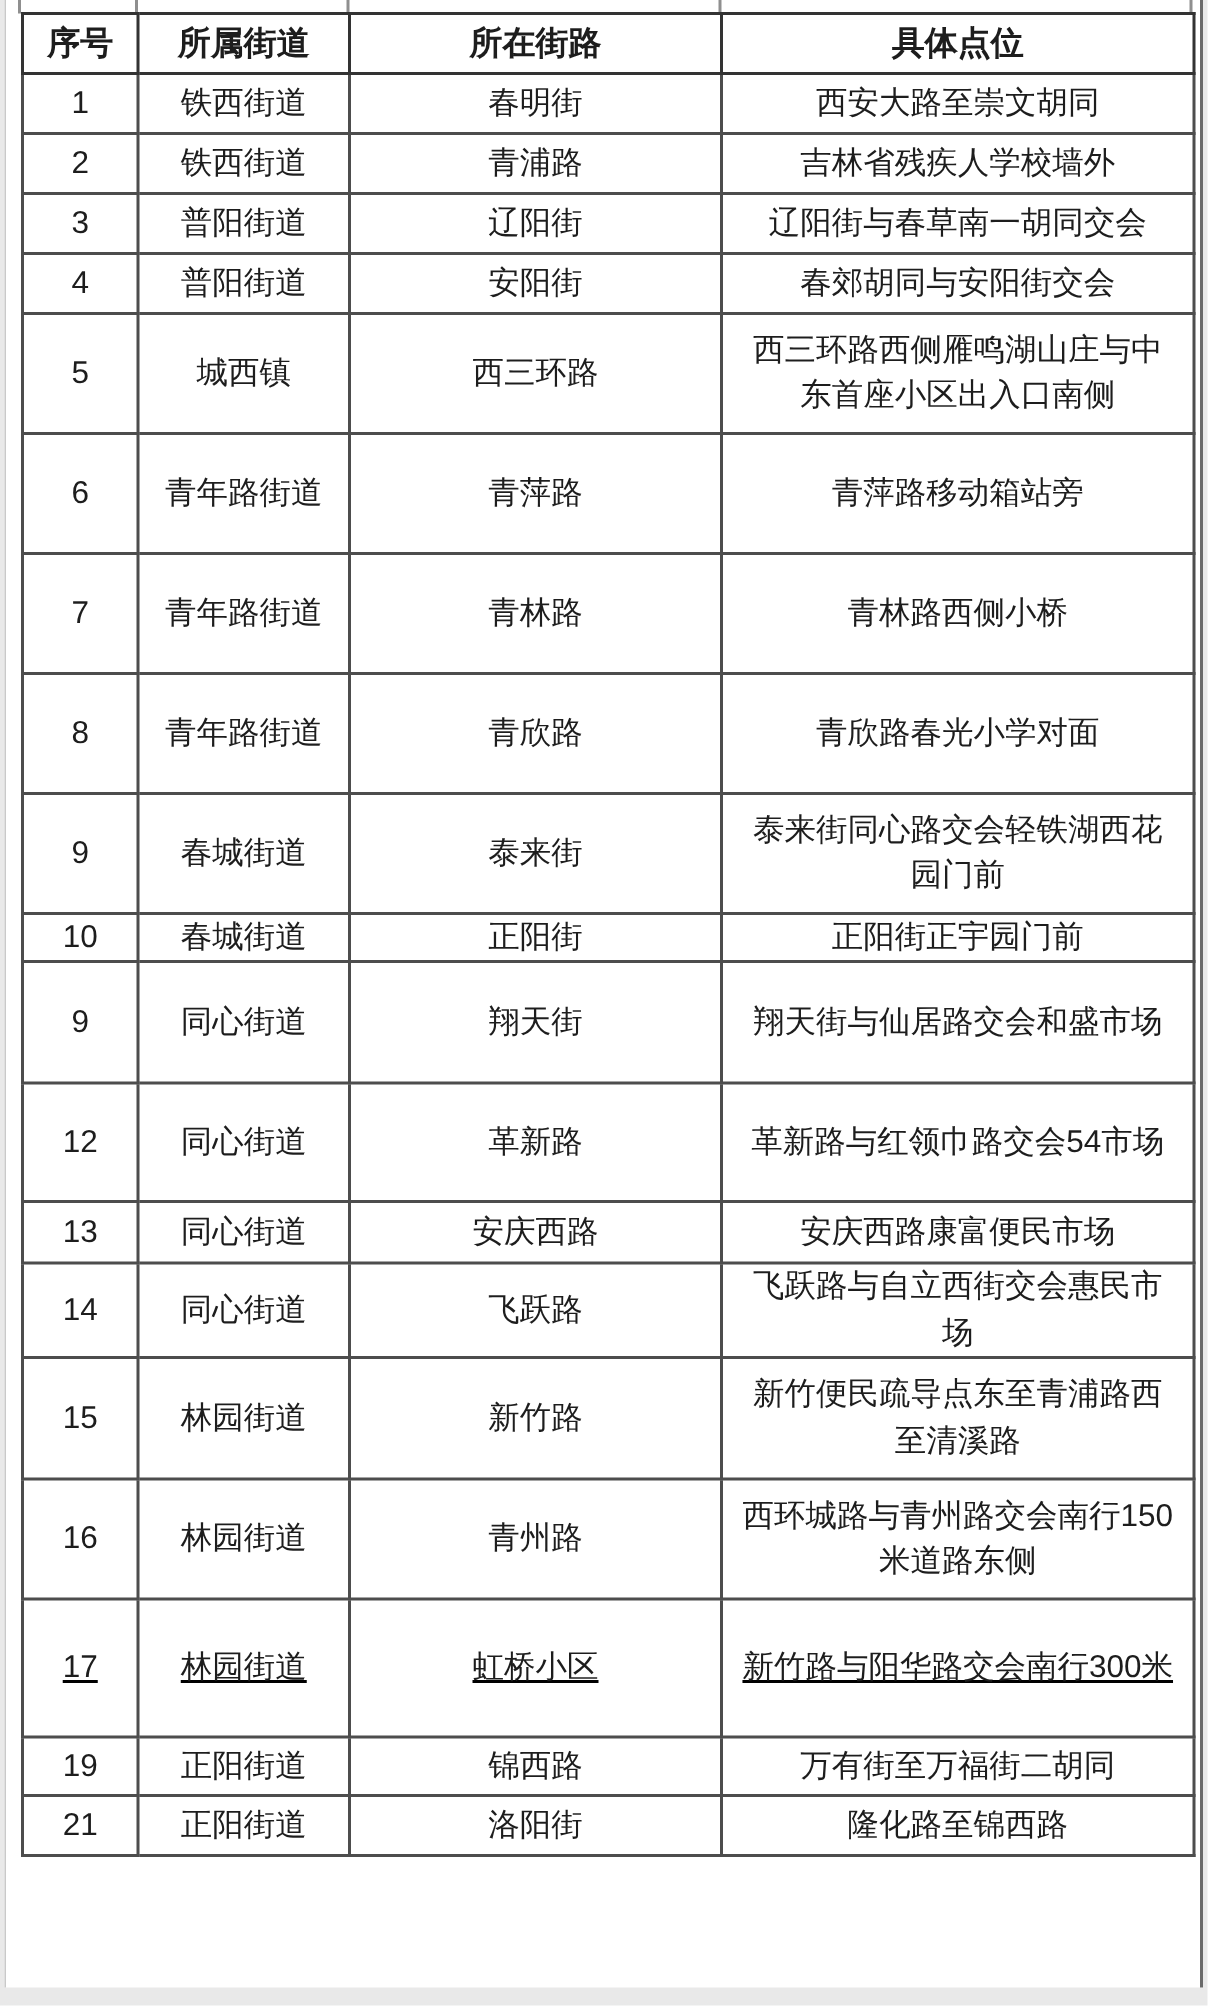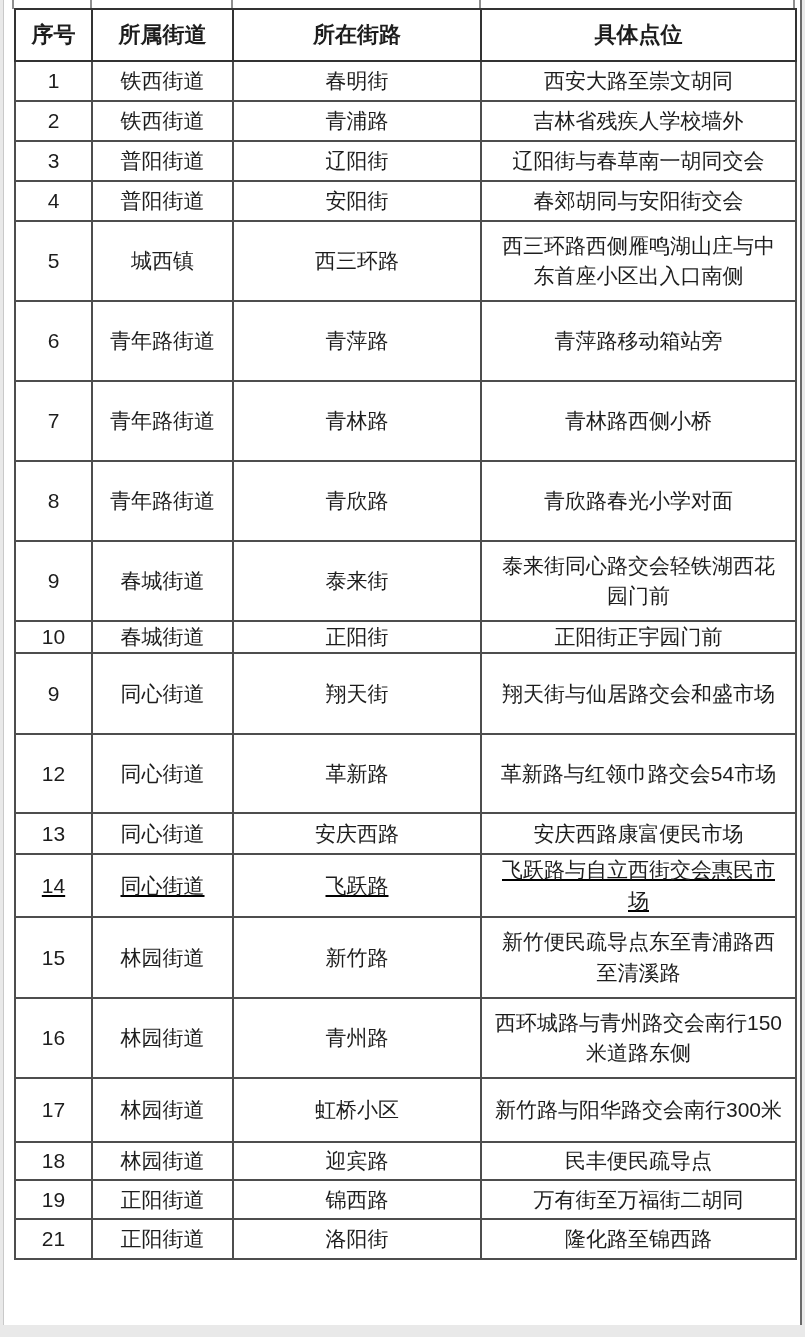--- a/index.html
+++ b/index.html
@@ -69,21 +69,21 @@
   <div class="tick" style="left:789px"></div>
 
   <table class="points">
     <colgroup>
       <col class="c-seq">
         <col class="c-street">
         <col class="c-road">
         <col class="c-loc">
     </colgroup>
     <thead>
-      <tr style="height:52px">
+      <tr style="height:40px">
         <th>序号</th>
         <th>所属街道</th>
         <th>所在街路</th>
         <th>具体点位</th>
       </tr>
     </thead>
     <tbody>
         <tr style="height: 40px;">
           <td class="col-seq">1</td>
           <td class="col-street">铁西街道</td>
@@ -155,49 +155,43 @@
           <td class="col-street">同心街道</td>
           <td class="col-road">革新路</td>
           <td class="col-loc">革新路与红领巾路交会54市场</td>
         </tr>
         <tr style="height: 41px;">
           <td class="col-seq">13</td>
           <td class="col-street">同心街道</td>
           <td class="col-road">安庆西路</td>
           <td class="col-loc">安庆西路康富便民市场</td>
         </tr>
-        <tr style="height: 60px; text-decoration: underline;">
+        <tr style="height: 60px;">
           <td class="col-seq">14</td>
           <td class="col-street">同心街道</td>
           <td class="col-road">飞跃路</td>
           <td class="col-loc">飞跃路与自立西街交会惠民市场</td>
         </tr>
         <tr style="height: 81px;">
           <td class="col-seq">15</td>
           <td class="col-street">林园街道</td>
           <td class="col-road">新竹路</td>
           <td class="col-loc">新竹便民疏导点东至青浦路西至清溪路</td>
         </tr>
         <tr style="height: 80px;">
           <td class="col-seq">16</td>
           <td class="col-street">林园街道</td>
           <td class="col-road">青州路</td>
           <td class="col-loc">西环城路与青州路交会南行150米道路东侧</td>
         </tr>
-        <tr style="height: 64px;">
+        <tr style="height: 92px; text-decoration: underline;">
           <td class="col-seq">17</td>
           <td class="col-street">林园街道</td>
           <td class="col-road">虹桥小区</td>
           <td class="col-loc">新竹路与阳华路交会南行300米</td>
-        </tr>
-        <tr style="height: 38px;">
-          <td class="col-seq">18</td>
-          <td class="col-street">林园街道</td>
-          <td class="col-road">迎宾路</td>
-          <td class="col-loc">民丰便民疏导点</td>
         </tr>
         <tr style="height: 39px; border-radius: 14px;">
           <td class="col-seq">19</td>
           <td class="col-street">正阳街道</td>
           <td class="col-road">锦西路</td>
           <td class="col-loc">万有街至万福街二胡同</td>
         </tr>
         <tr style="height: 40px;">
           <td class="col-seq">21</td>
           <td class="col-street">正阳街道</td>

